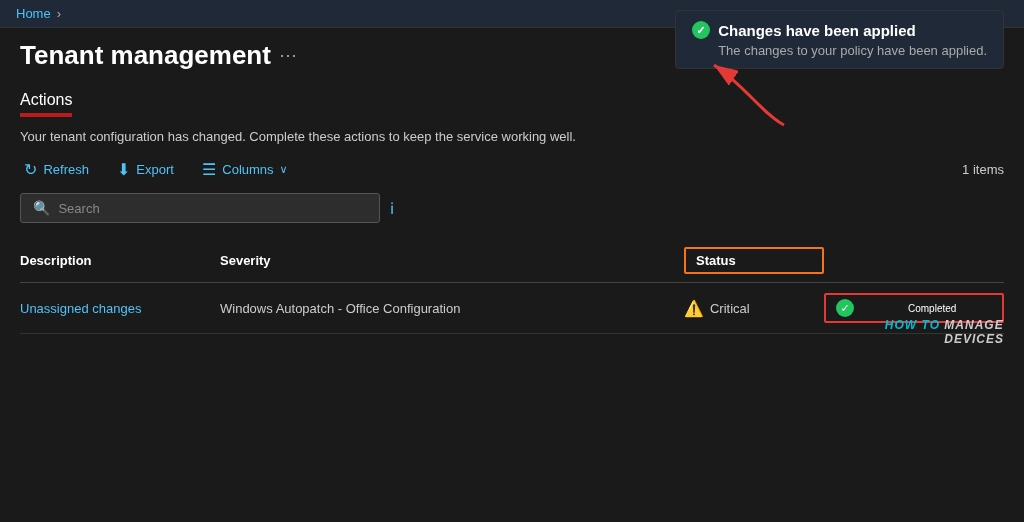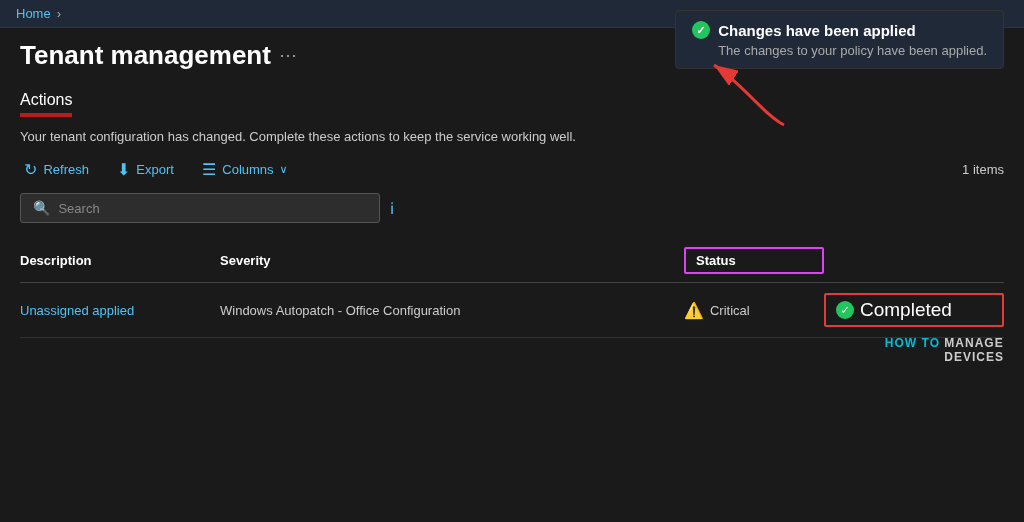--- a/index.html
+++ b/index.html
@@ -195,25 +195,26 @@
 
     .info-icon {
       color: #4fc3f7;
       font-size: 16px;
       cursor: pointer;
     }
 
     .watermark {
       position: absolute;
       right: 20px;
-      top: 336px;
+      top: 318px;
       font-size: 12px;
       font-weight: bold;
       color: #00bcd4;
       letter-spacing: 1px;
+      font-style: italic;
     }
 
     .watermark-how { color: #00bcd4; }
     .watermark-to { color: #00bcd4; }
     .watermark-manage { color: #cccccc; }
     .watermark-devices { color: #cccccc; }
 
     .table-container {
       width: 100%;
     }
@@ -228,21 +229,21 @@
     .table-header-cell {
       font-size: 13px;
       font-weight: 600;
       color: #ffffff;
       display: flex;
       align-items: center;
       gap: 4px;
     }
 
     .table-header-cell.status-header {
-      border: 2px solid #d946ef;
+      border: 2px solid #f97316;
       padding: 4px 10px;
       border-radius: 2px;
     }
 
     .sort-arrow {
       font-size: 11px;
       color: #aaa;
     }
 
     .table-row {
@@ -290,21 +291,22 @@
       display: inline-flex;
       align-items: center;
       justify-content: center;
       color: #fff;
       font-size: 11px;
       flex-shrink: 0;
     }
 
     .status-text {
       color: #ffffff;
-      font-size: 19px;
+      font-size: 10px;
+      margin-left: 48px;
     }
   </style>
 </head>
 <body>
 
 <div class="top-bar">
   <span class="breadcrumb-home">Home</span>
   <span class="breadcrumb-chevron">›</span>
 </div>
 
@@ -384,21 +386,21 @@
         </div>
         <div class="table-header-cell">
           <span>Severity</span>
         </div>
         <div class="table-header-cell status-header">
           <span>Status</span>
         </div>
       </div>
 
       <div class="table-row">
-        <div class="table-cell cell-name">Unassigned applied</div>
+        <div class="table-cell cell-name">Unassigned changes</div>
         <div class="table-cell">Windows Autopatch - Office Configuration</div>
         <div class="table-cell">
           <div class="severity-badge">
             <span class="severity-icon">⚠️</span>
             <span>Critical</span>
           </div>
         </div>
         <div class="table-cell">
           <div class="status-cell">
             <span class="status-check">✓</span>

